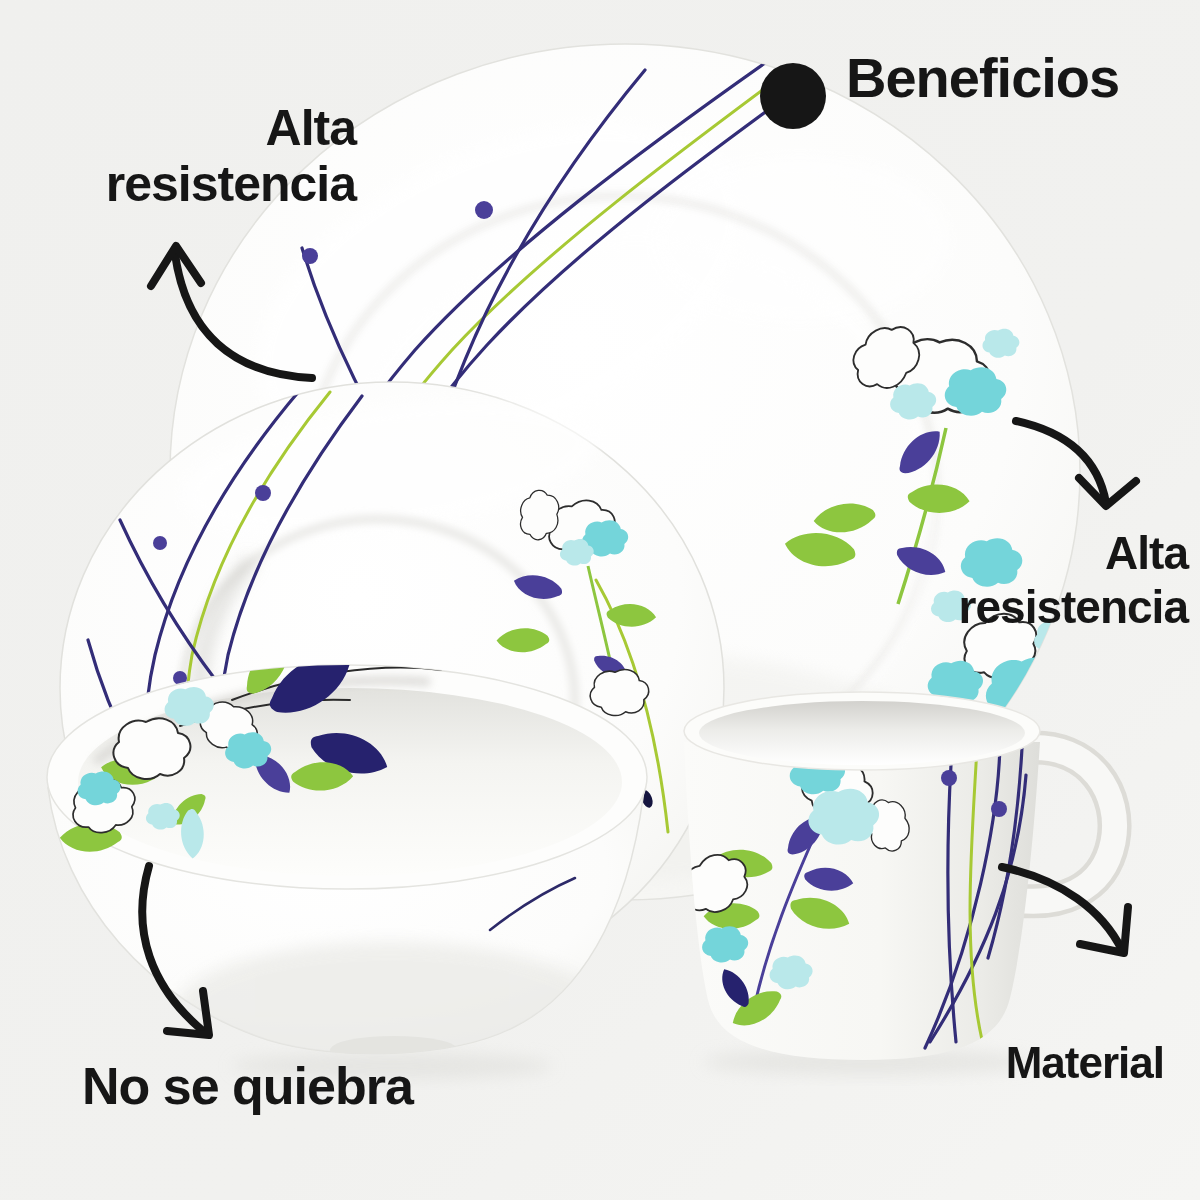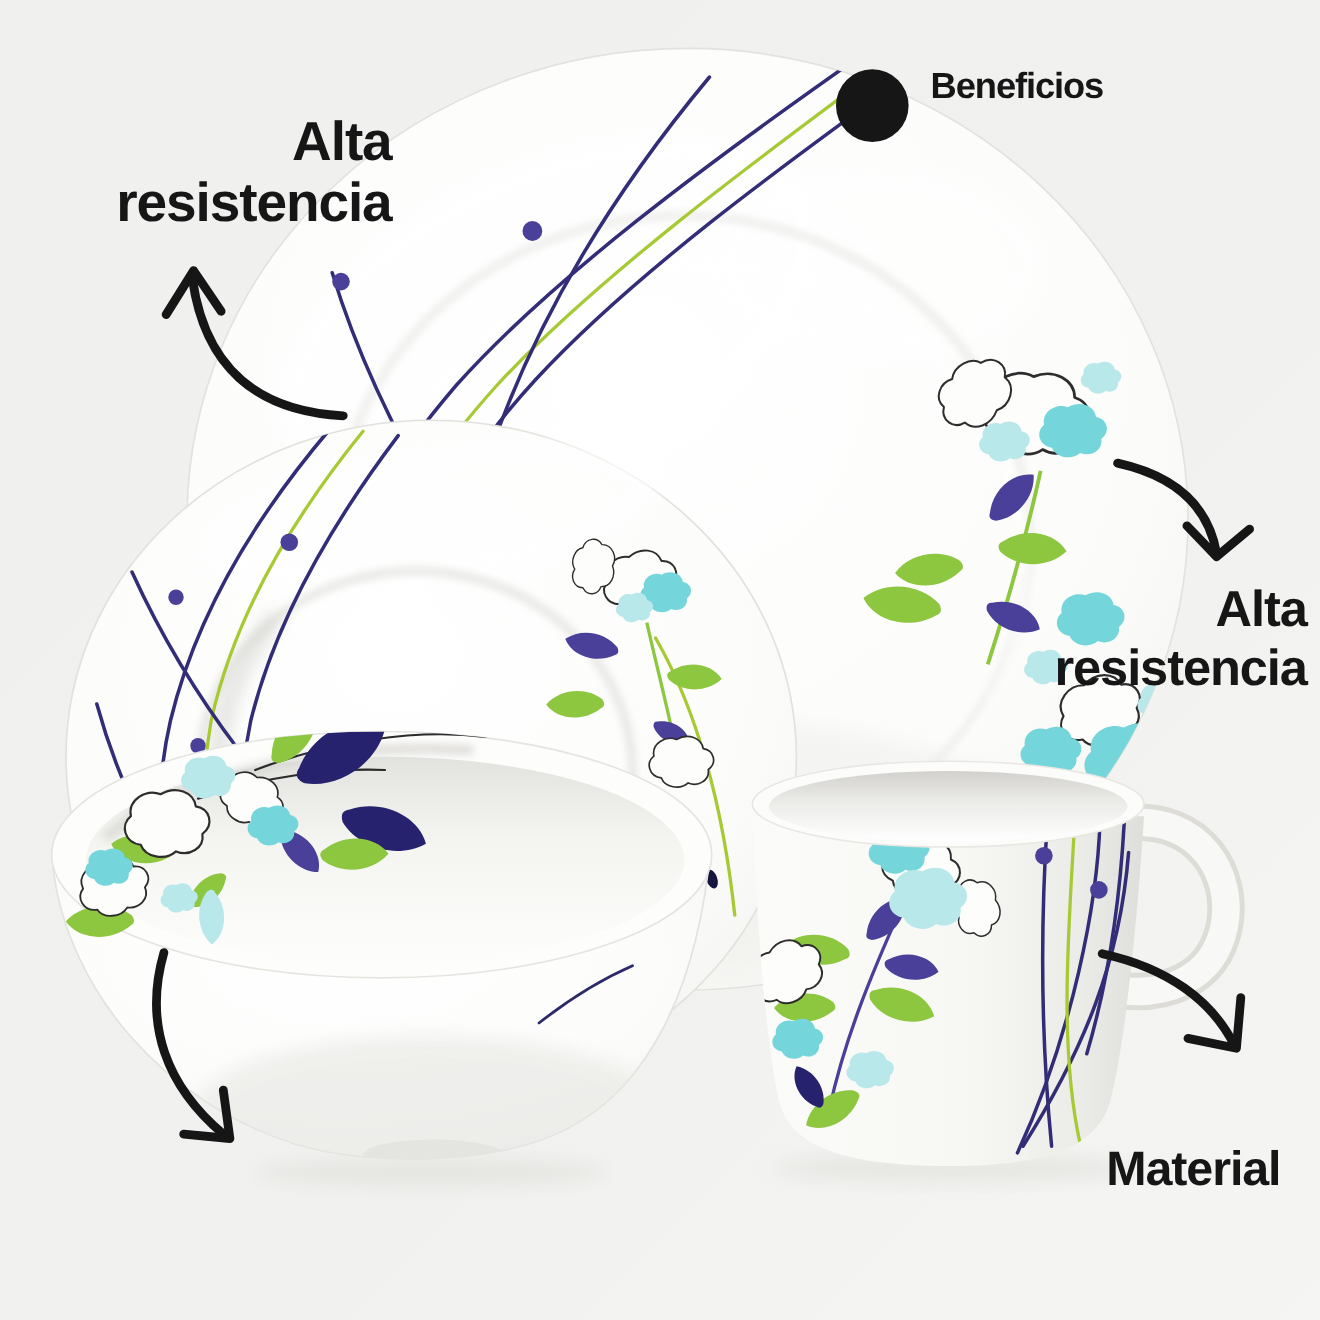--- a/index.html
+++ b/index.html
@@ -7,21 +7,21 @@
        font-family:"Liberation Sans","DejaVu Sans",sans-serif;}
   #stage{position:relative;width:1200px;height:1200px;
          background:linear-gradient(135deg,var(--background,#f0f0ee) 0%,#f1f1ef 60%,#f5f5f3 100%);}
   #art{position:absolute;left:0;top:0;width:1200px;height:1200px;display:block;}
 
   .label{position:absolute;color:var(--ink,#141414);font-weight:bold;
          letter-spacing:-1px;white-space:nowrap;}
   .label .ln{display:block;}
   .center{text-align:right;}
 
-  #header-title{left:846px;top:50px;font-size:33px;line-height:55px;}
+  #header-title{left:846px;top:50px;font-size:56px;line-height:55px;}
   #label-top-left{left:20px;top:100px;width:336px;font-size:50px;line-height:56px;}
   #label-right{left:898px;top:526px;width:290px;font-size:46px;line-height:54px;}
   #label-bottom-left{left:82px;top:1058px;font-size:52px;line-height:56px;}
   #label-bottom-right{left:888px;top:1034px;width:276px;font-size:44px;line-height:57px;}
 
   
   .c-turq{fill:var(--turquoise,#74d5da);}
   .c-turq2{fill:var(--turquoise_light,#b9e8ea);}
   .c-green{fill:var(--green,#8dc63f);}
   .c-indigo{fill:var(--indigo,#4a3f99);}
@@ -273,18 +273,21 @@
 <div id="label-top-left" class="label center">
   <span class="ln">Alta</span>
   <span class="ln">resistencia</span>
 </div>
 
 <div id="label-right" class="label center">
   <span class="ln">Alta</span>
   <span class="ln">resistencia</span>
 </div>
 
+<div id="label-bottom-left" class="label">
+  <span class="ln">No se quiebra</span>
+</div>
 
 <div id="label-bottom-right" class="label center">
   <span class="ln">Material</span>
 </div>
 
 </div>
 
 </body></html>

